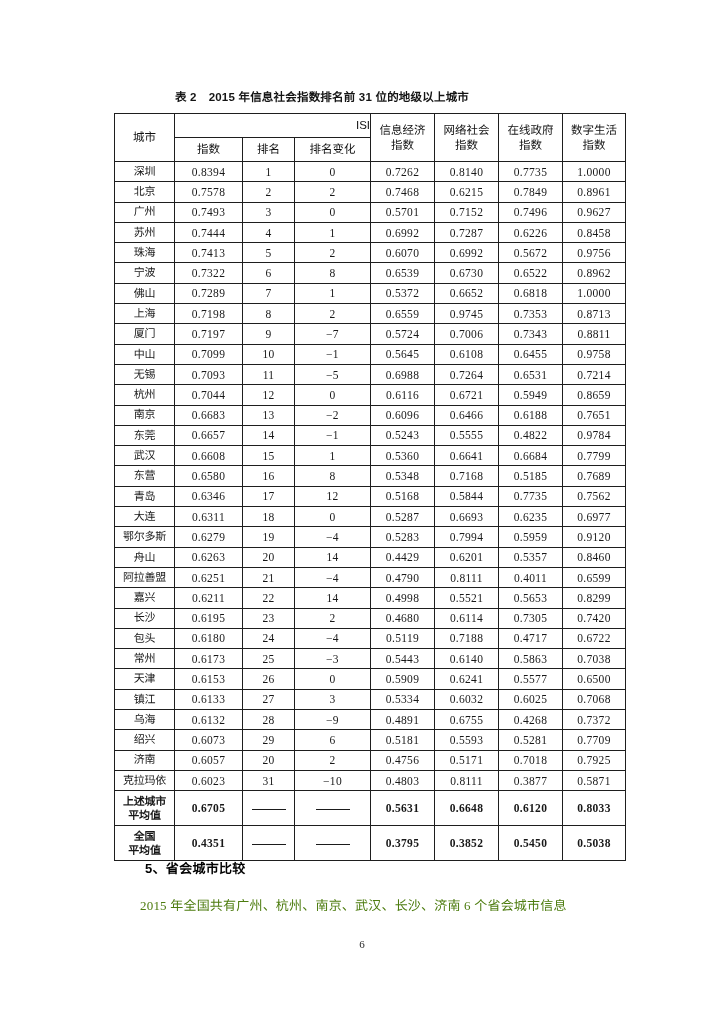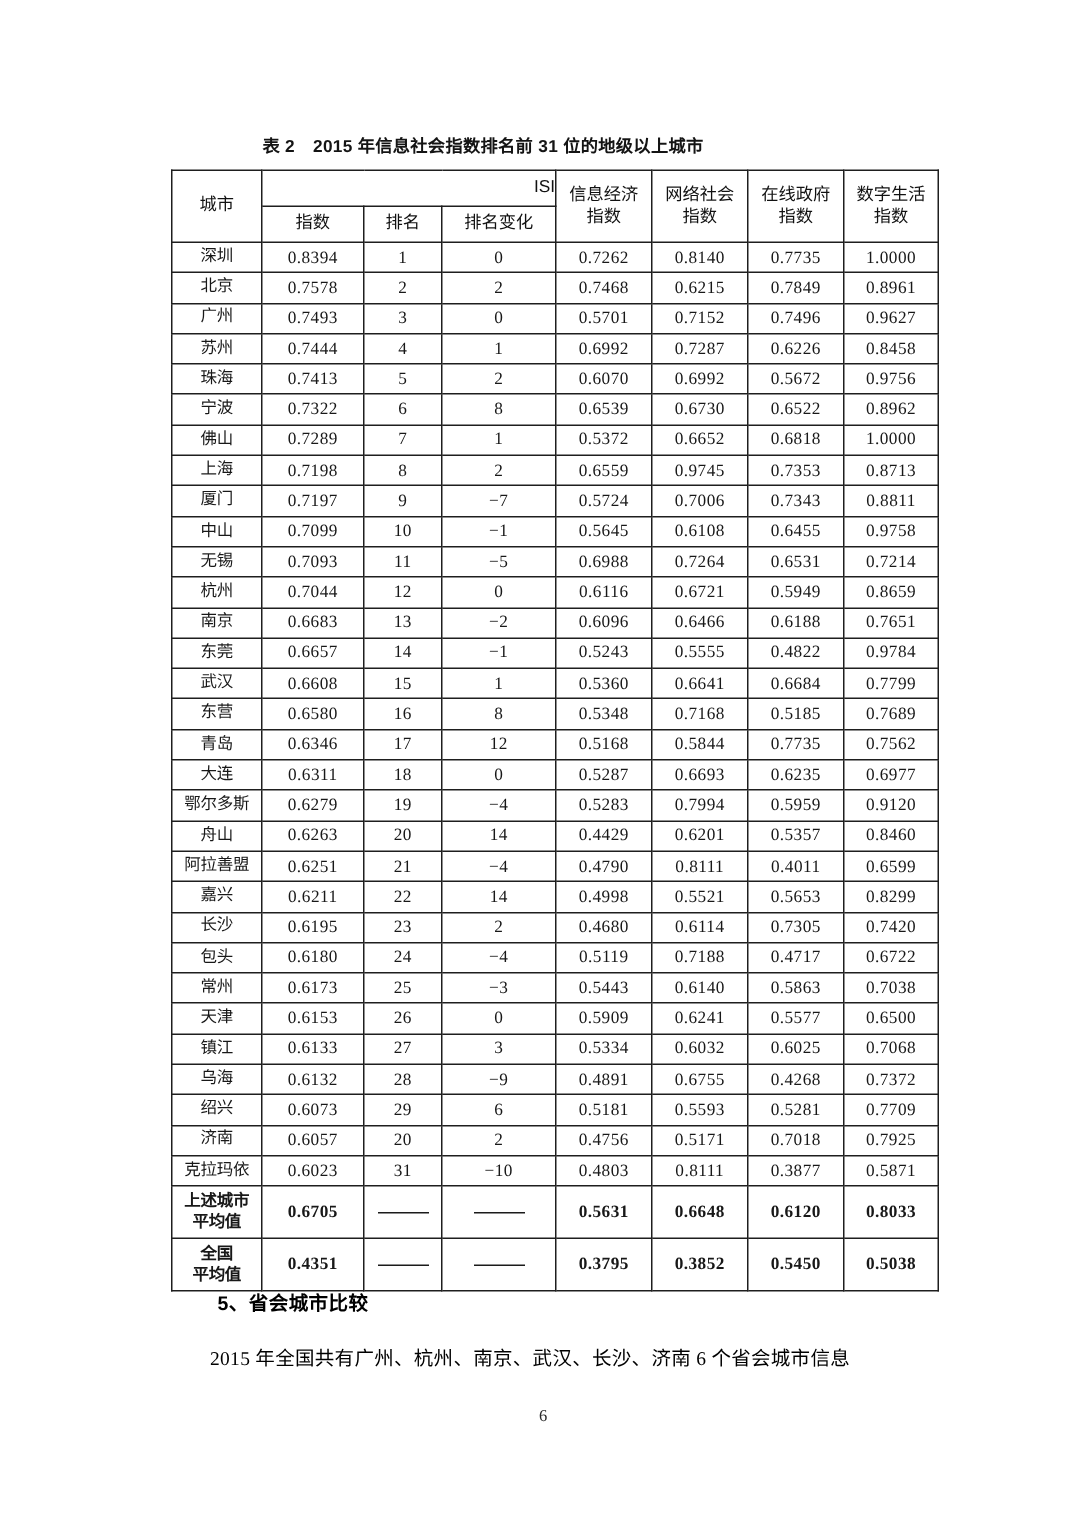--- a/index.html
+++ b/index.html
@@ -135,21 +135,21 @@
     letter-spacing: 0.3px;
   }
   .body-paragraph {
     position: absolute;
     top: 896px;
     left: 114px;
     width: 511px;
     font-family: "Liberation Serif", "DejaVu Serif", serif;
     font-size: 13px;
     line-height: 1.6;
-    color: #000000;
+    color: #4d7c0f;
     text-align: justify;
     text-indent: 26px;
     letter-spacing: 0.2px;
   }
   .page-number {
     position: absolute;
     top: 938px;
     left: 0;
     width: 724px;
     text-align: center;

